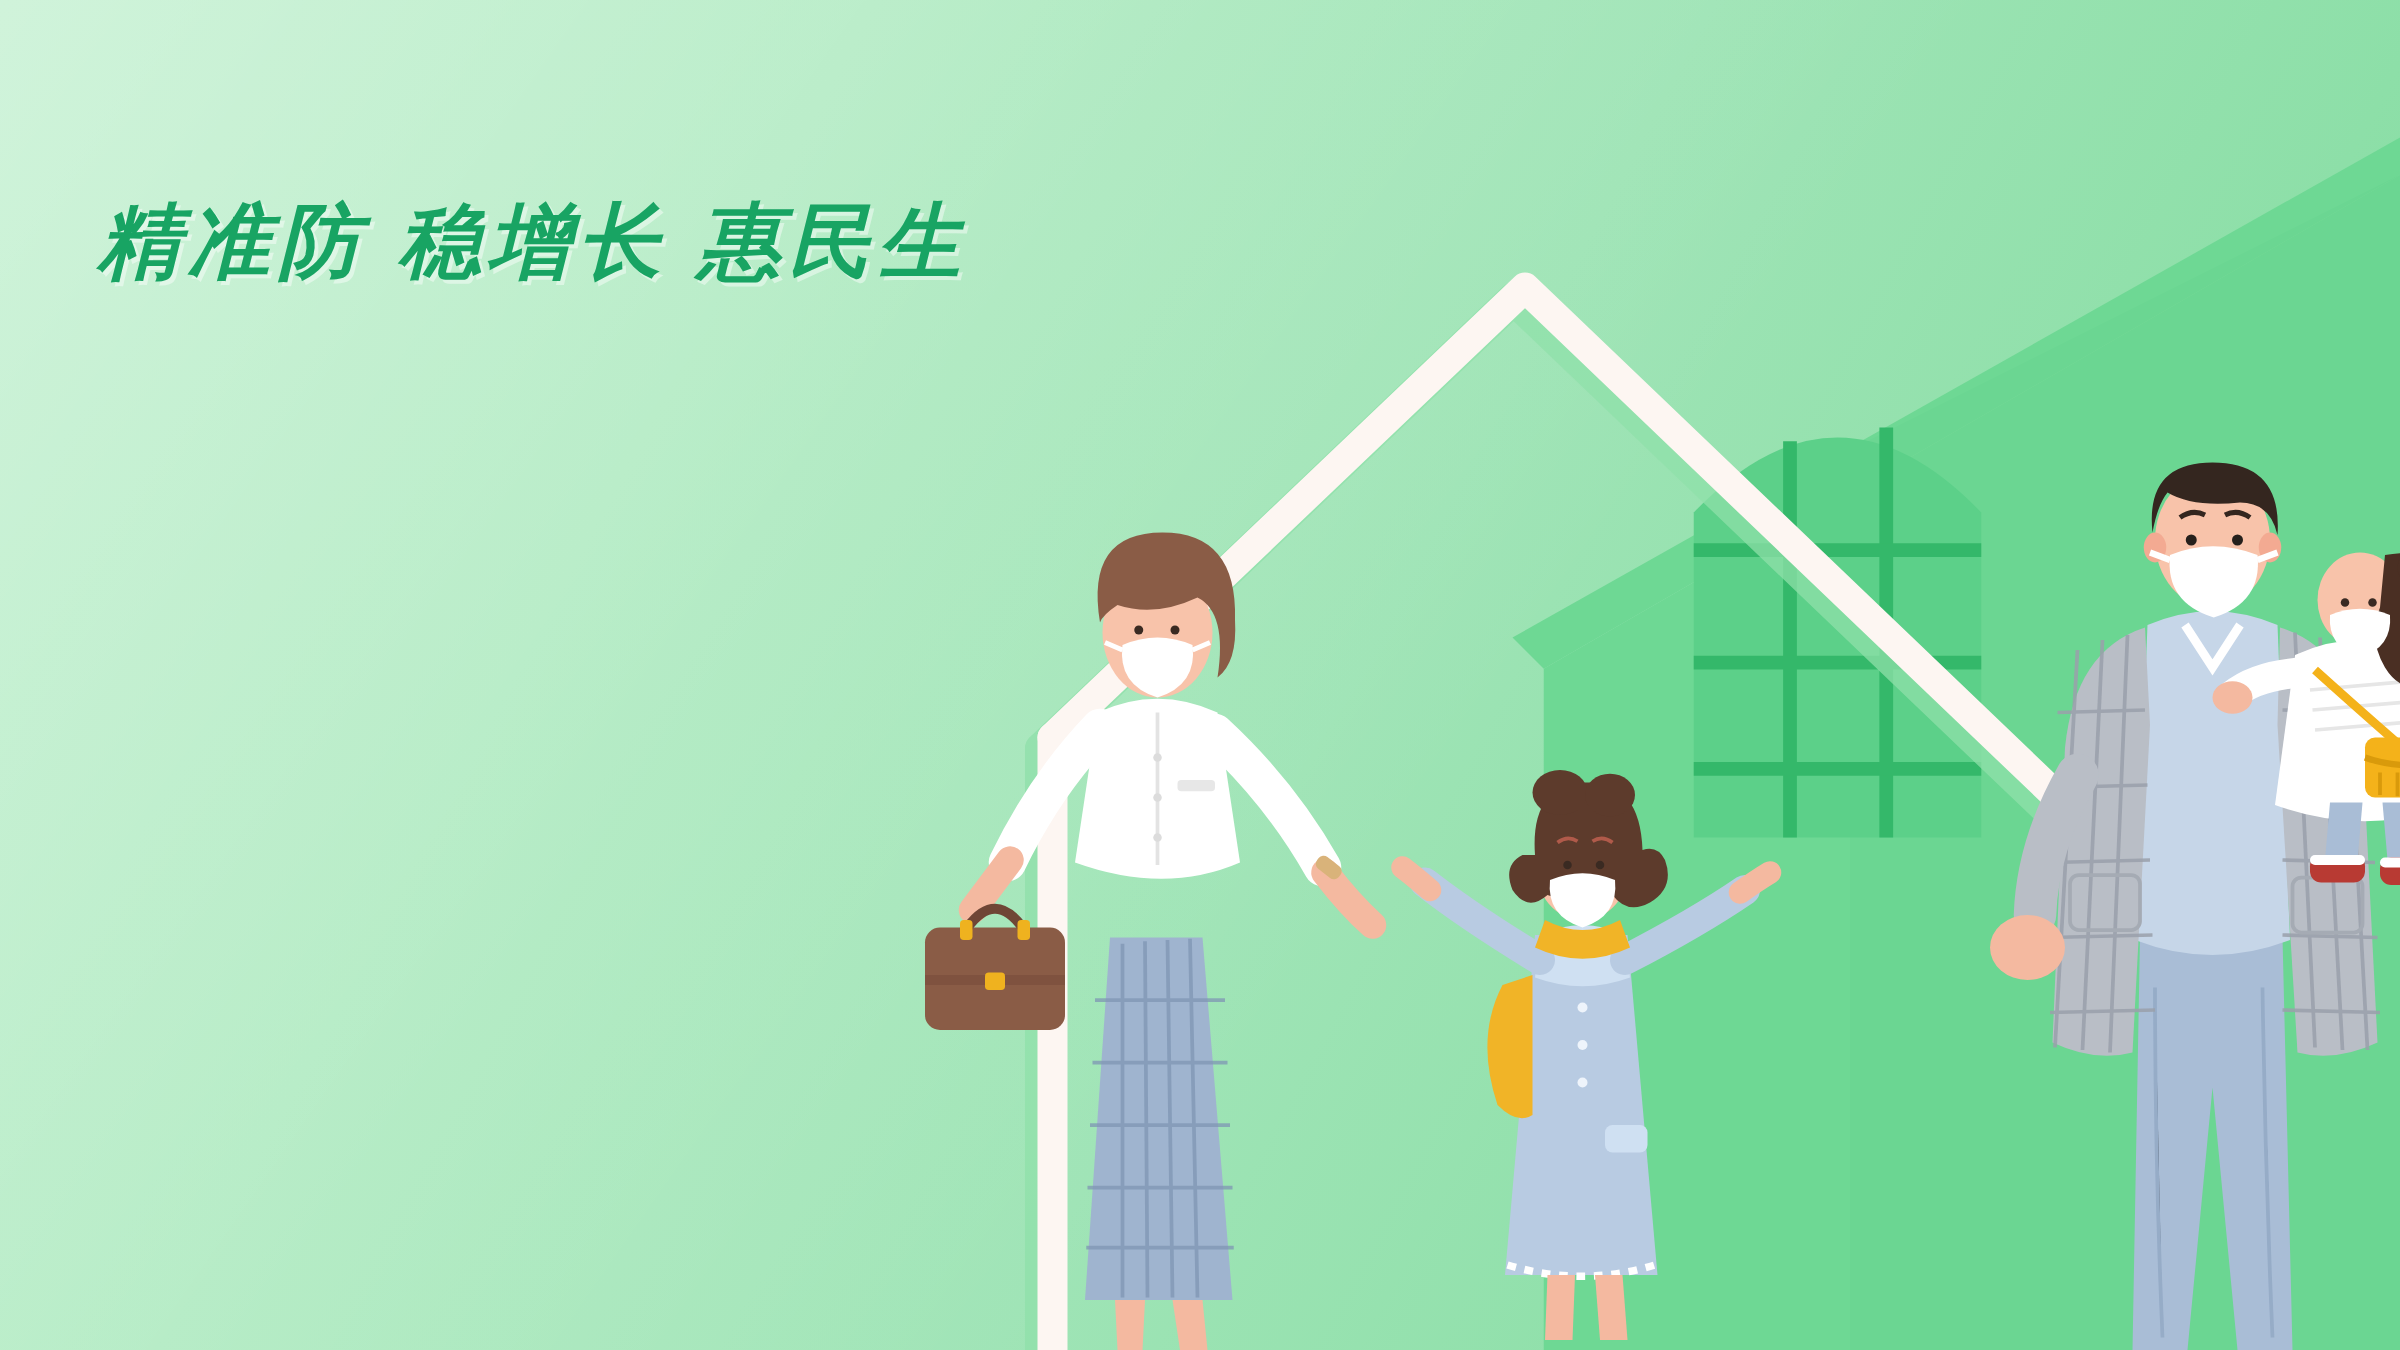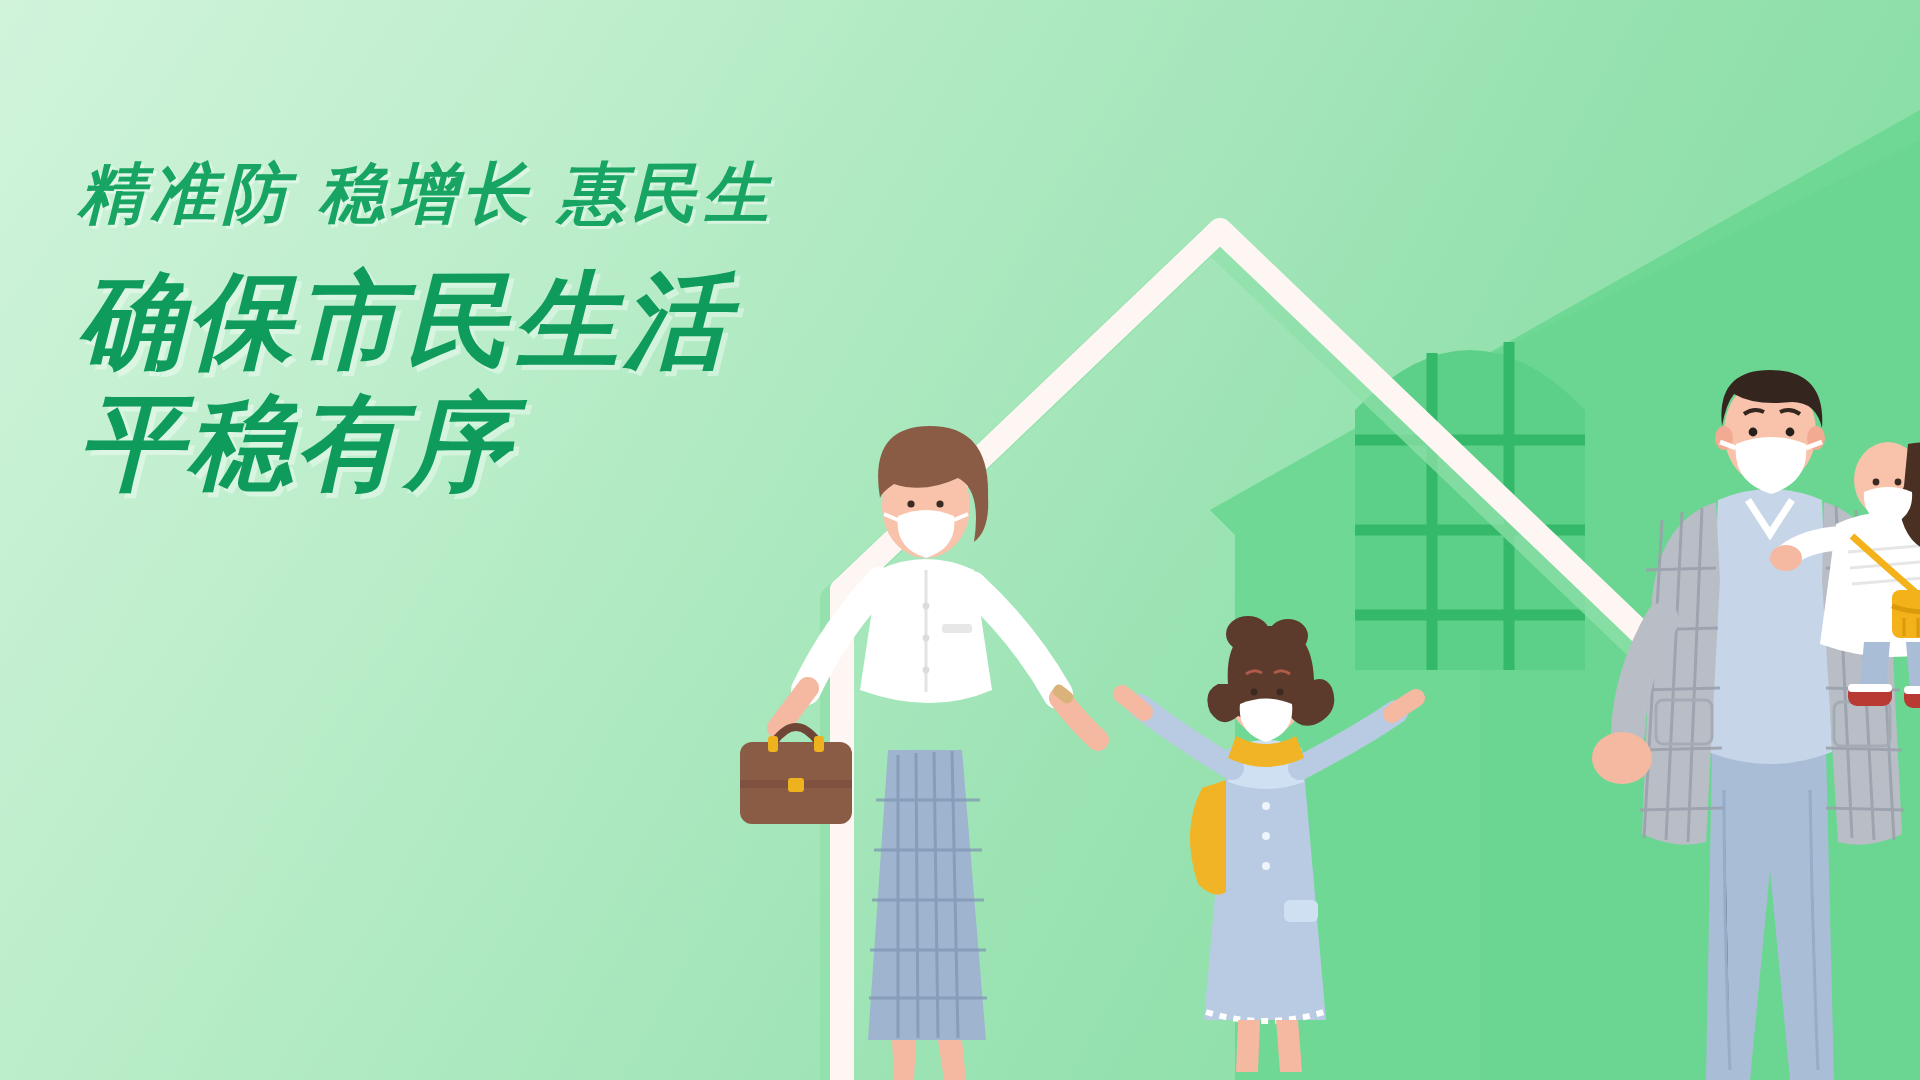--- a/index.html
+++ b/index.html
@@ -265,19 +265,15 @@
         <ellipse cx="186" cy="50" rx="20" ry="22" fill="#4a2f23"></ellipse>
         <circle cx="96" cy="42" r="3.4" fill="#3a2a22"></circle>
         <circle cx="118" cy="42" r="3.4" fill="#3a2a22"></circle>
         <path class="mask" d="M84 52 q24 -10 48 0 q2 26 -24 34 q-26 -8 -24 -34 Z"></path>
       </g>
     </svg>
   </div>
 
   <div class="text-block">
     <div class="kicker">精准防 稳增长 惠民生</div>
-    <div class="headline">
-      <span class="hl-line">确保市民生活</span>
-      <span class="hl-line">平稳有序</span>
-    </div>
   </div>
 
 </div>
 
 </body></html>

